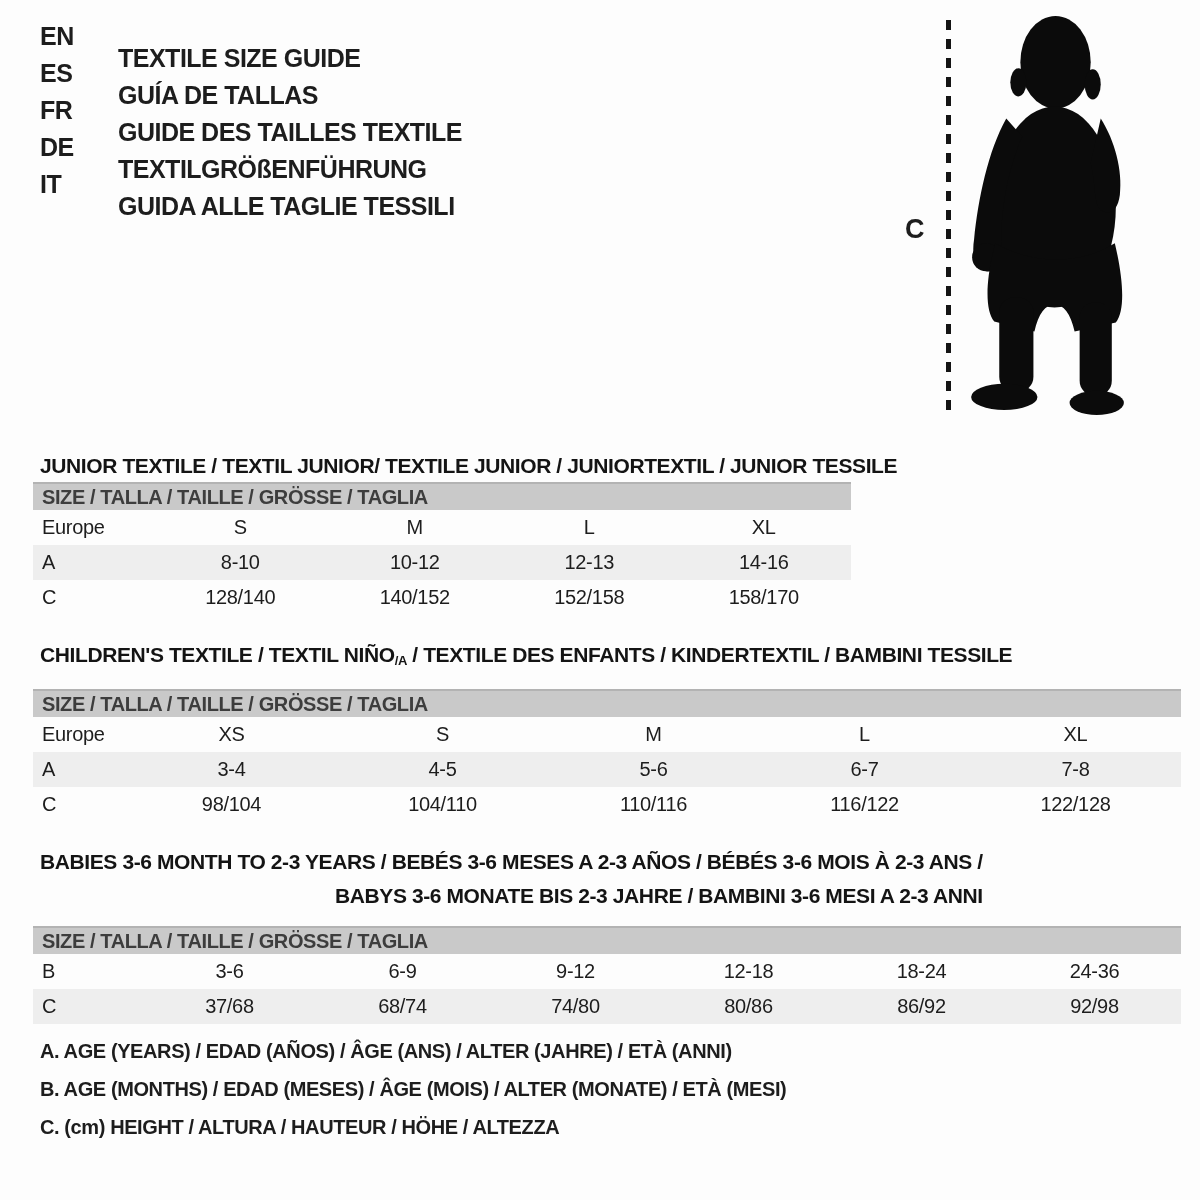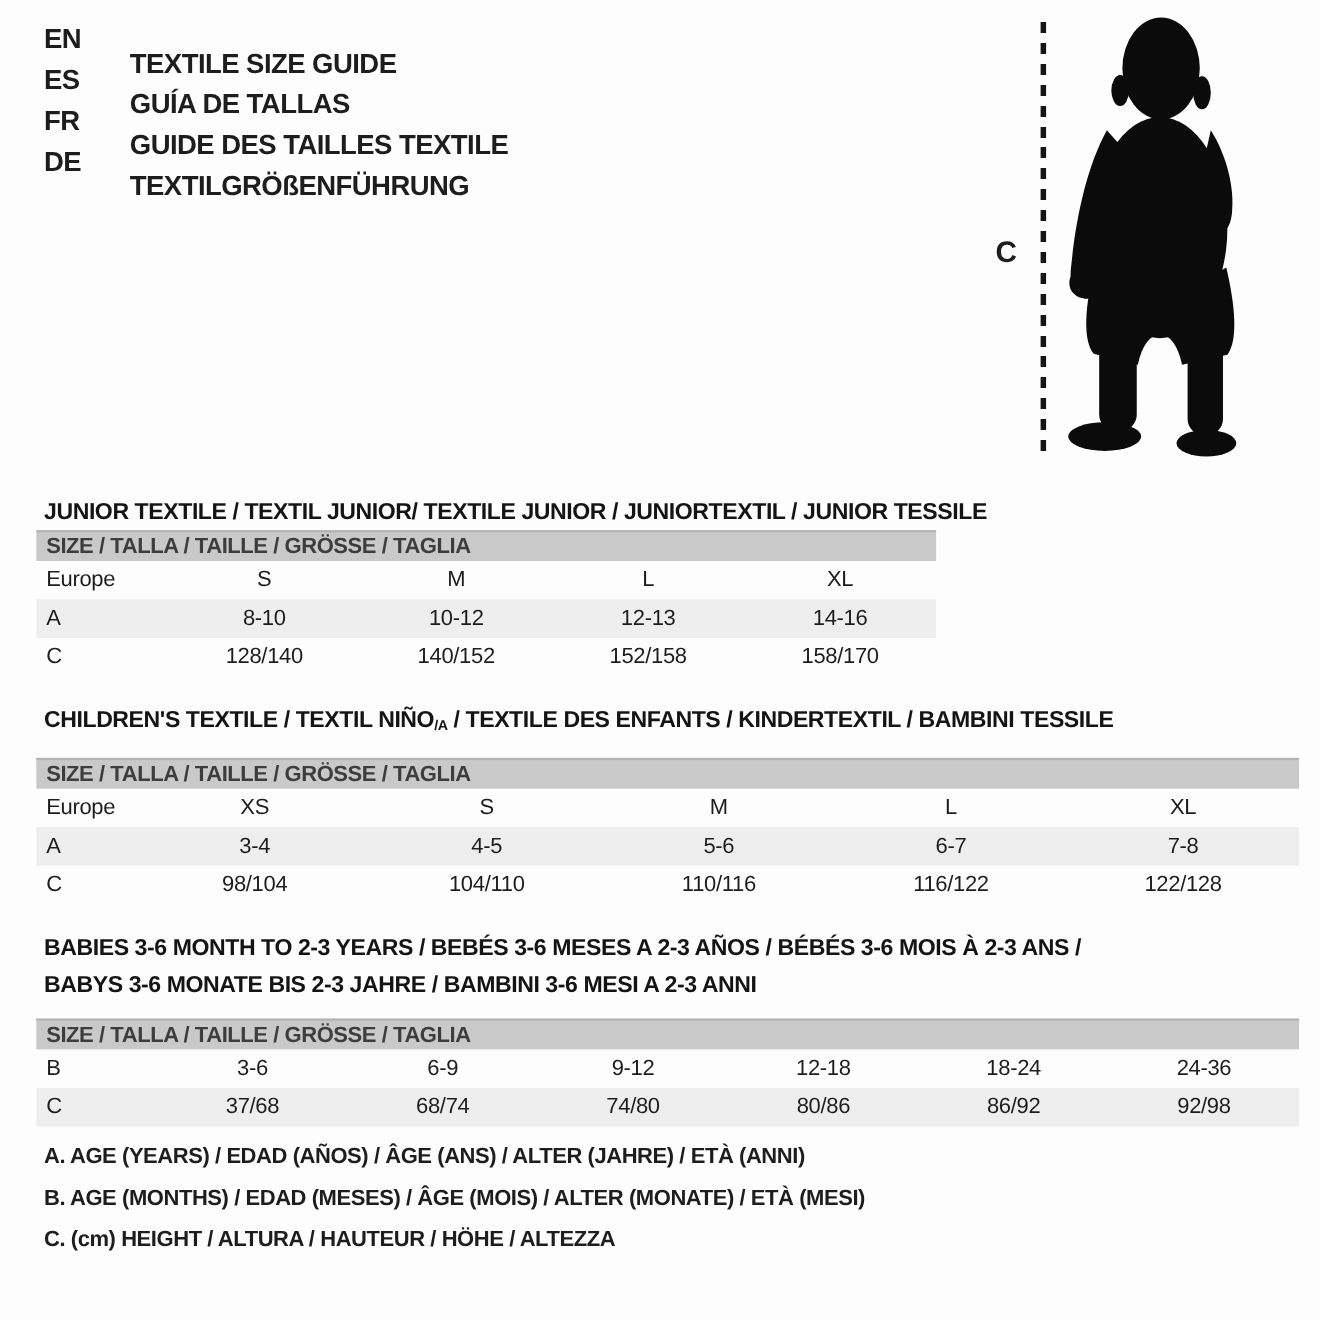--- a/index.html
+++ b/index.html
@@ -48,21 +48,21 @@
   }
   .t-row{display:flex;height:35px;align-items:center;font-size:20px;letter-spacing:-0.3px;}
   .t-row.shaded{background:var(--row-gray);}
   .t-cell{flex:1;text-align:center;white-space:nowrap;}
   .t-cell.t-label{flex:0 0 var(--labelw);text-align:left;padding-left:9px;}
 
   #junior-title{top:434px;margin-top:20px;}
   #junior-table{top:482px;width:818px;--labelw:120px;}
   #children-title{top:643px;}
   #children-table{top:689px;width:1148px;--labelw:93px;}
-  #babies-title{top:845px;line-height:34px;}
+  #babies-title{top:845px;line-height:34px;text-align:right;}
   #babies-table{top:926px;width:1148px;--labelw:110px;}
 
   .title-sub{font-size:0.62em;vertical-align:baseline;position:relative;top:0.25em;}
 
   
   #legend{position:absolute;left:40px;top:1032px;}
   .legend-row{height:38px;display:flex;align-items:center;font-weight:700;font-size:20px;letter-spacing:-0.4px;white-space:nowrap;}
 </style>
 </head>
 <body>
@@ -78,20 +78,24 @@
       <span class="lang-code">ES</span>
       <span class="lang-label">GUÍA DE TALLAS</span>
     </div>
     <div class="lang-row">
       <span class="lang-code">FR</span>
       <span class="lang-label">GUIDE DES TAILLES TEXTILE</span>
     </div>
     <div class="lang-row">
       <span class="lang-code">DE</span>
       <span class="lang-label">TEXTILGRÖßENFÜHRUNG</span>
+    </div>
+    <div class="lang-row">
+      <span class="lang-code">IT</span>
+      <span class="lang-label">GUIDA ALLE TAGLIE TESSILI</span>
     </div>
   </div>
 
   <div id="measure-line"></div>
   <div id="measure-label">C</div>
   <svg id="silhouette" viewBox="0 0 175 404" aria-hidden="true">
     <g fill="var(--silhouette)">
       <ellipse cx="93" cy="48" rx="35" ry="46"></ellipse>
       <ellipse cx="56" cy="68" rx="8" ry="14"></ellipse>
       <ellipse cx="130" cy="70" rx="8" ry="15"></ellipse>

